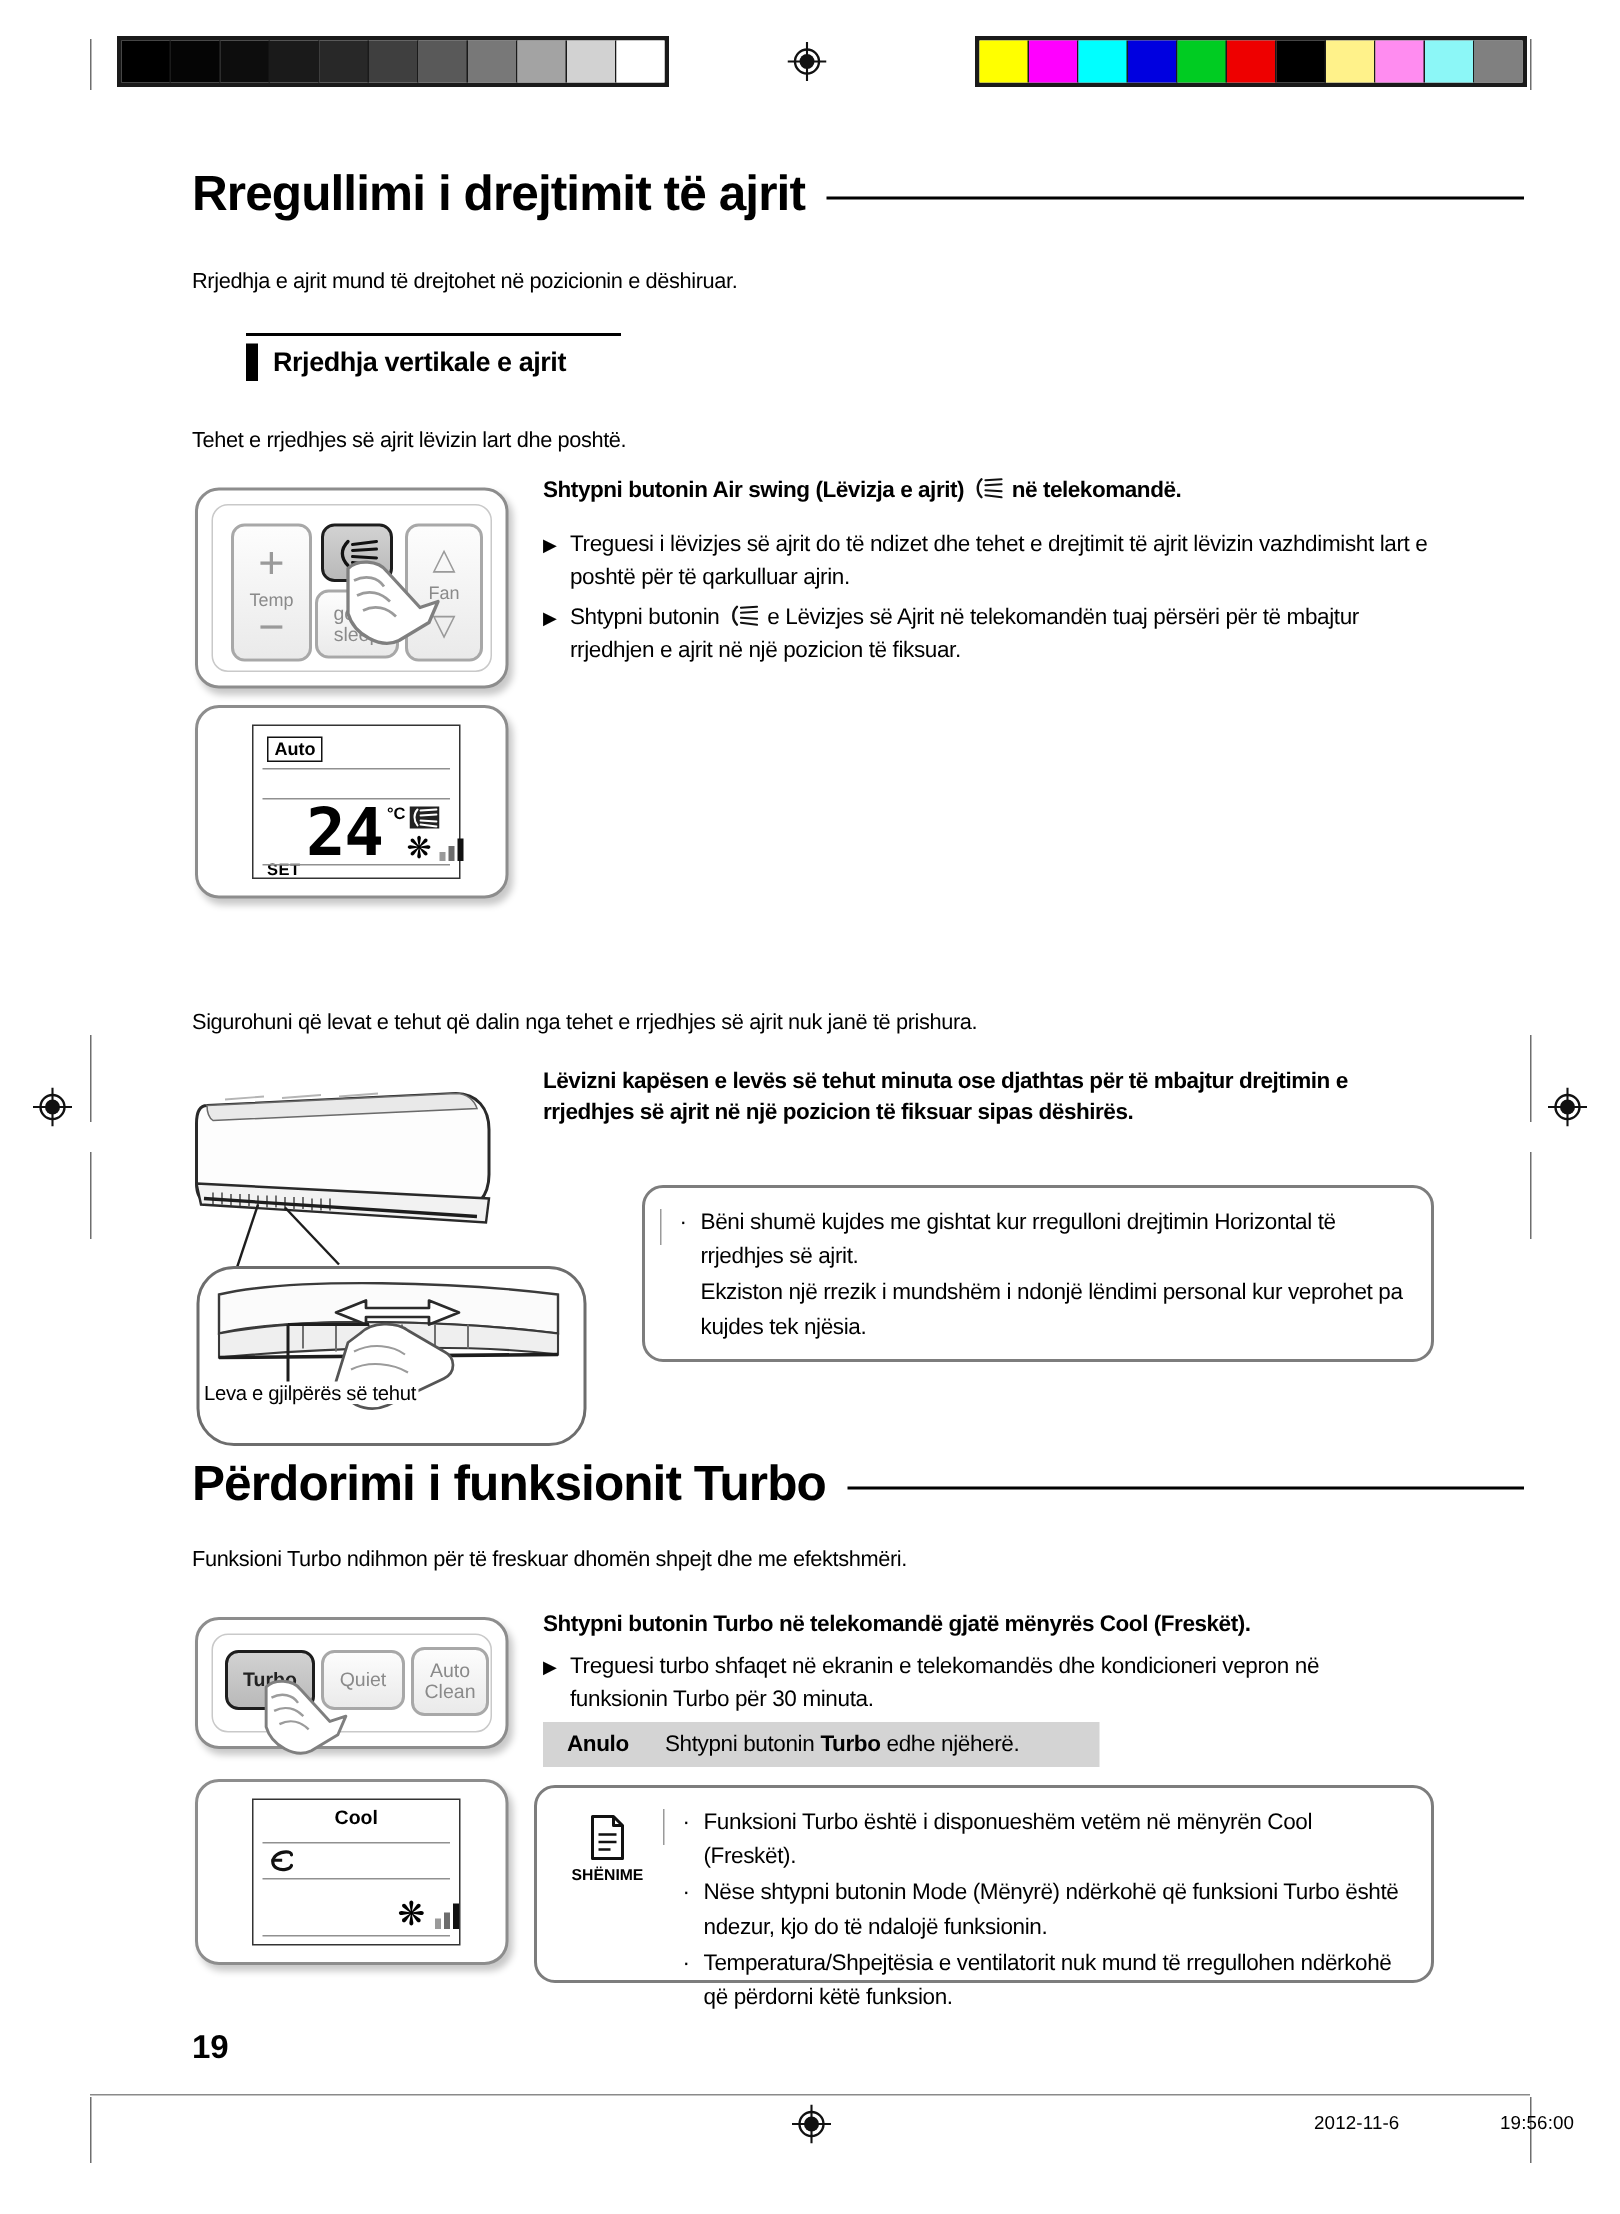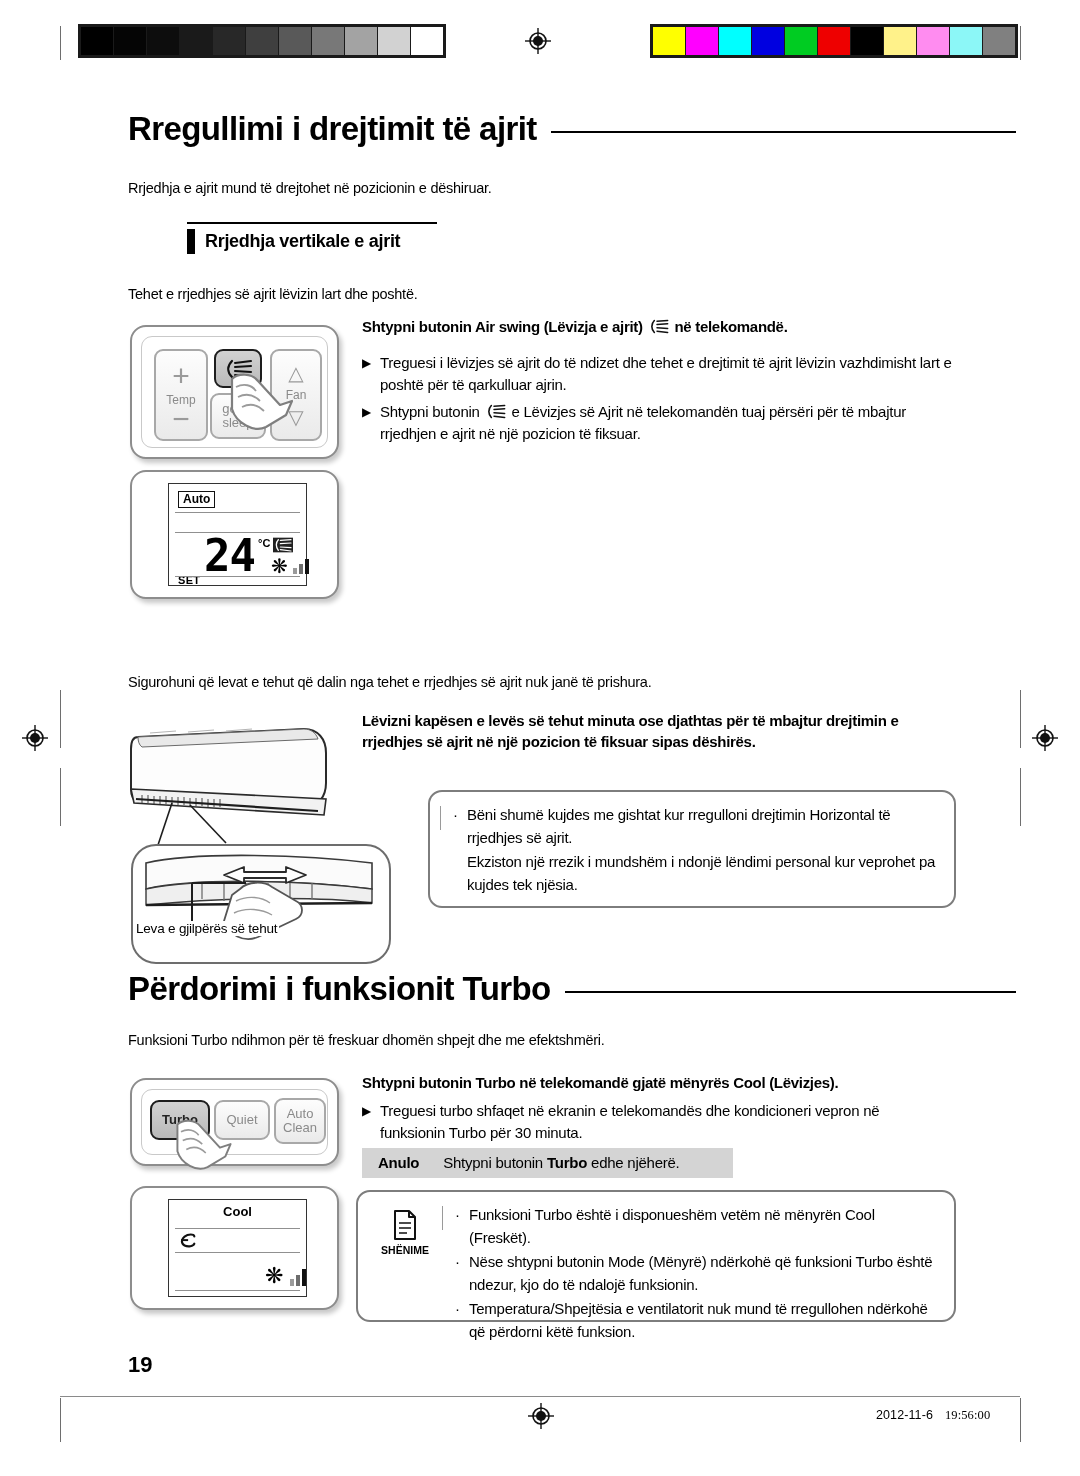--- a/index.html
+++ b/index.html
@@ -175,21 +175,21 @@
   <div class="edge-line" style="left:60px;top:1398px;width:1px;height:44px;"></div>
   <div class="edge-line" style="left:1020px;top:1398px;width:1px;height:44px;"></div>
 
   <div class="h1-row" style="top:110px;">
     <div class="h1">Rregullimi i drejtimit të ajrit</div>
     <div class="h1-rule"></div>
   </div>
 
   <div class="para" style="left:128px;top:178px;width:700px;">Rrjedhja e ajrit mund të drejtohet në pozicionin e dëshiruar.</div>
 
-  <div class="h2wrap" style="left:139px;top:222px;padding-left:48px;">
+  <div class="h2wrap" style="left:116px;top:222px;padding-left:48px;">
     <div class="h2-rule"></div>
     <div class="h2-row">
       <div class="h2-bar"></div>
       <div class="h2">Rrjedhja vertikale e ajrit</div>
     </div>
   </div>
 
   <div class="para" style="left:128px;top:284px;width:700px;">Tehet e rrjedhjes së ajrit lëvizin lart dhe poshtë.</div>
 
   <div class="remote" style="left:130px;top:325px;width:205px;height:130px;">
@@ -376,21 +376,21 @@
           <i style="height:11px;background:#6d6d6d;"></i>
           <i style="height:17px;background:#111;"></i>
       </div>
       <div class="lcd-line" style="top:90px;"></div>
     </div>
   </div>
 
   <div class="lead" style="left:362px;top:1072px;width:600px;">
     <span>Shtypni butonin</span>
     <span>Turbo</span>
-    <span>në telekomandë gjatë mënyrës Cool (Lëvizjes).</span>
+    <span>në telekomandë gjatë mënyrës Cool (Freskët).</span>
   </div>
 
   <div class="bullets" style="left:362px;top:1100px;width:586px;">
     <div class="bi">
       <span class="tri">▶</span>
       <span class="btxt">Treguesi turbo shfaqet në ekranin e telekomandës dhe kondicioneri vepron në funksionin Turbo për 30 minuta.</span>
     </div>
   </div>
 
   <div class="anulo" style="left:362px;top:1148px;width:355px;">
@@ -433,15 +433,15 @@
   <div class="foot" style="left:128px;top:1488px;">Maldive EU_AR09FSFP@_IB_DB68-03365A_SQ.indd   16</div>
   <div class="regmark" style="left:528px;top:1403px;">
     <svg width="26" height="26" viewBox="0 0 26 26">
       <line x1="13" y1="0" x2="13" y2="26" stroke="#111" stroke-width="1.4"></line>
       <line x1="0" y1="13" x2="26" y2="13" stroke="#111" stroke-width="1.4"></line>
       <circle cx="13" cy="13" r="8" fill="none" stroke="#111" stroke-width="1.6"></circle>
       <circle cx="13" cy="13" r="5" fill="#111"></circle>
     </svg>
   </div>
   <div class="foot" style="left:876px;top:1408px;">2012-11-6</div>
-  <div class="foot" style="left:945px;top:1408px;font-family:Liberation Serif, serif;">19:56:00</div>
+  <div class="foot" style="left:1000px;top:1408px;">19:56:00</div>
 
 </div>
 
 </body></html>

